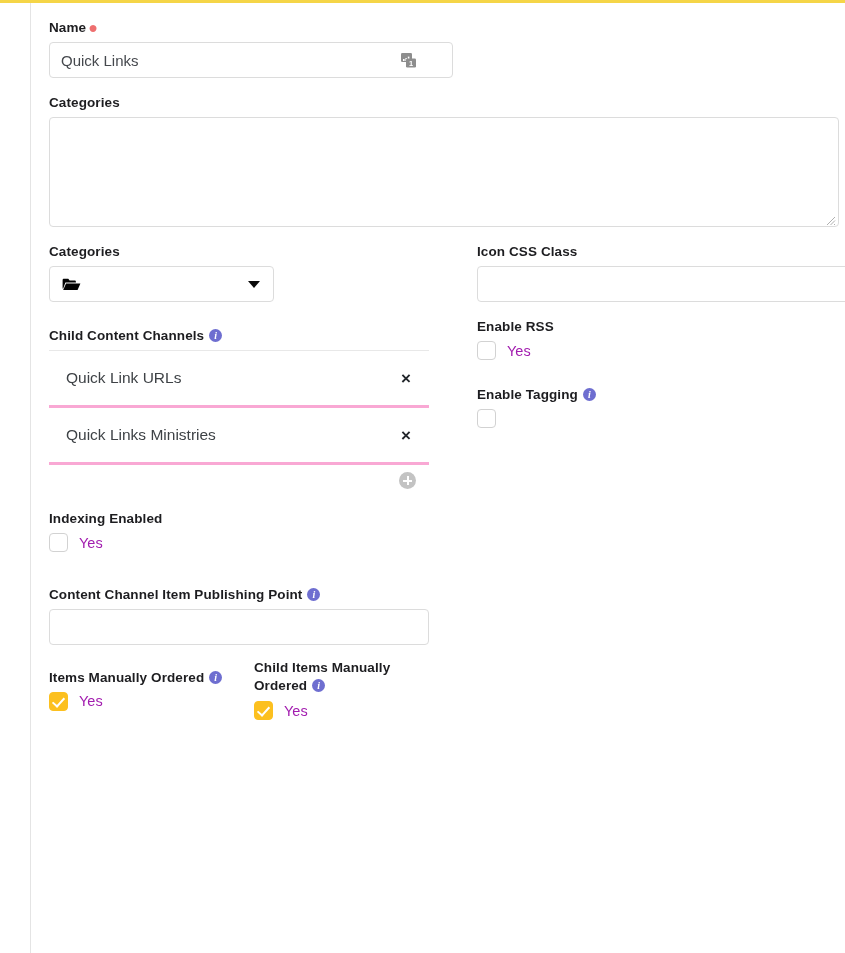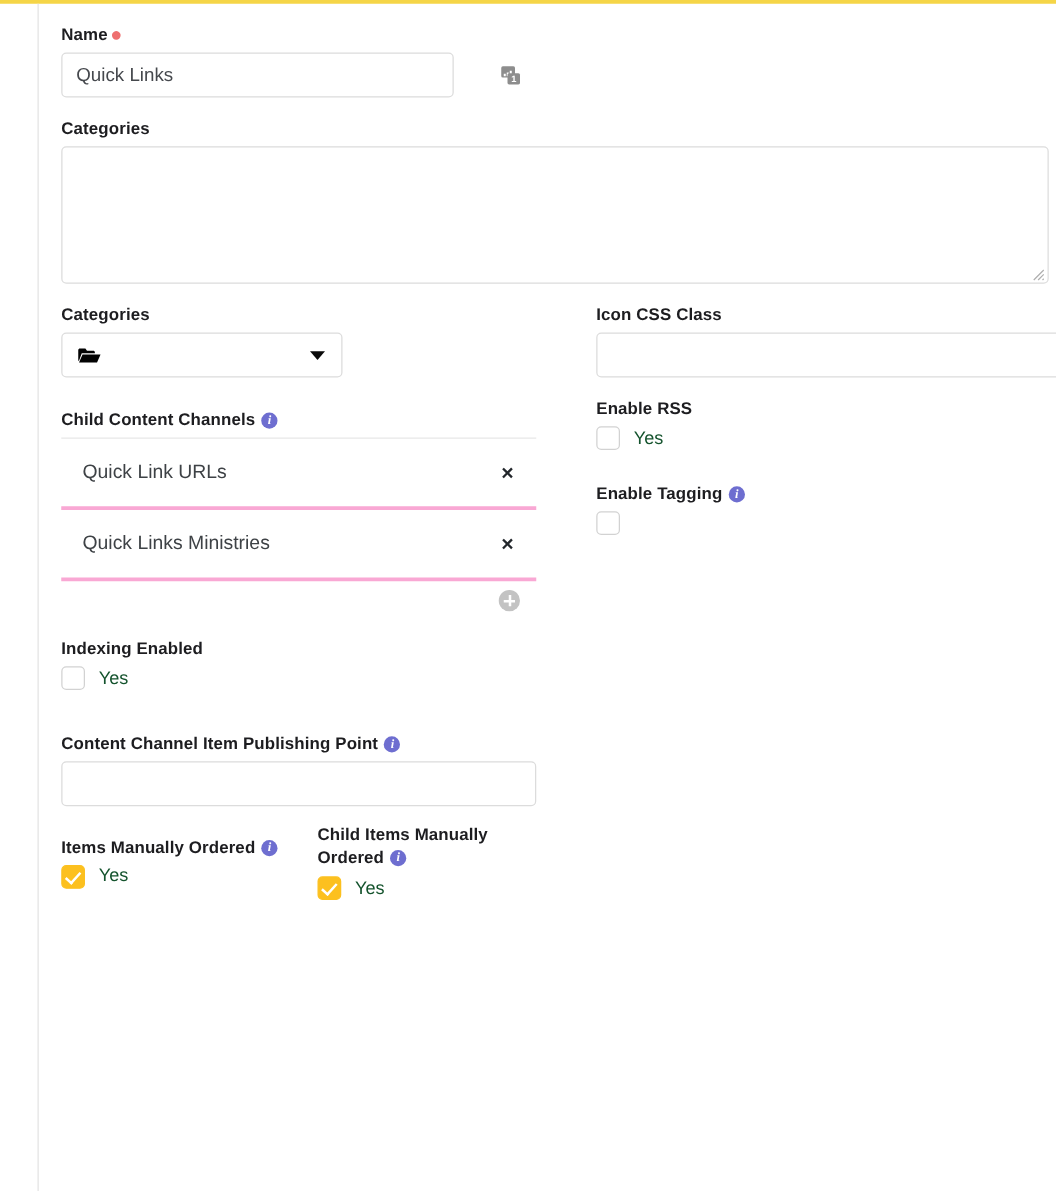--- a/index.html
+++ b/index.html
@@ -82,21 +82,21 @@
     font-weight: bold;
     font-style: italic;
     text-align: center;
     line-height: 13px;
     vertical-align: 1px;
     margin-left: 5px;
     font-family: "Liberation Serif", serif;
   }
 
   .input {
-    width: 314px;
+    width: 404px;
     height: 36px;
     border: 1px solid #dcdcdc;
     border-radius: 4px;
     background: #ffffff;
     font-size: 15px;
     color: #45484d;
     padding: 0 34px 0 11px;
     font-family: "Liberation Sans", sans-serif;
     display: flex;
     align-items: center;
@@ -244,21 +244,21 @@
     content: "";
     position: absolute;
     left: 5px; top: 2px;
     width: 5px; height: 10px;
     border: solid #ffffff;
     border-width: 0 2.2px 2.2px 0;
     transform: rotate(42deg);
   }
   .cb-label {
     font-size: 14.5px;
-    color: #14532d;
+    color: #a21caf;
   }
 
   
   .bottom-pair {
     display: flex;
     align-items: center;
   }
   .bp-left  { width: 205px; flex: 0 0 205px; }
   .bp-right { width: 185px; flex: 0 0 185px; }
   .bp-right .label { line-height: 18px; }

